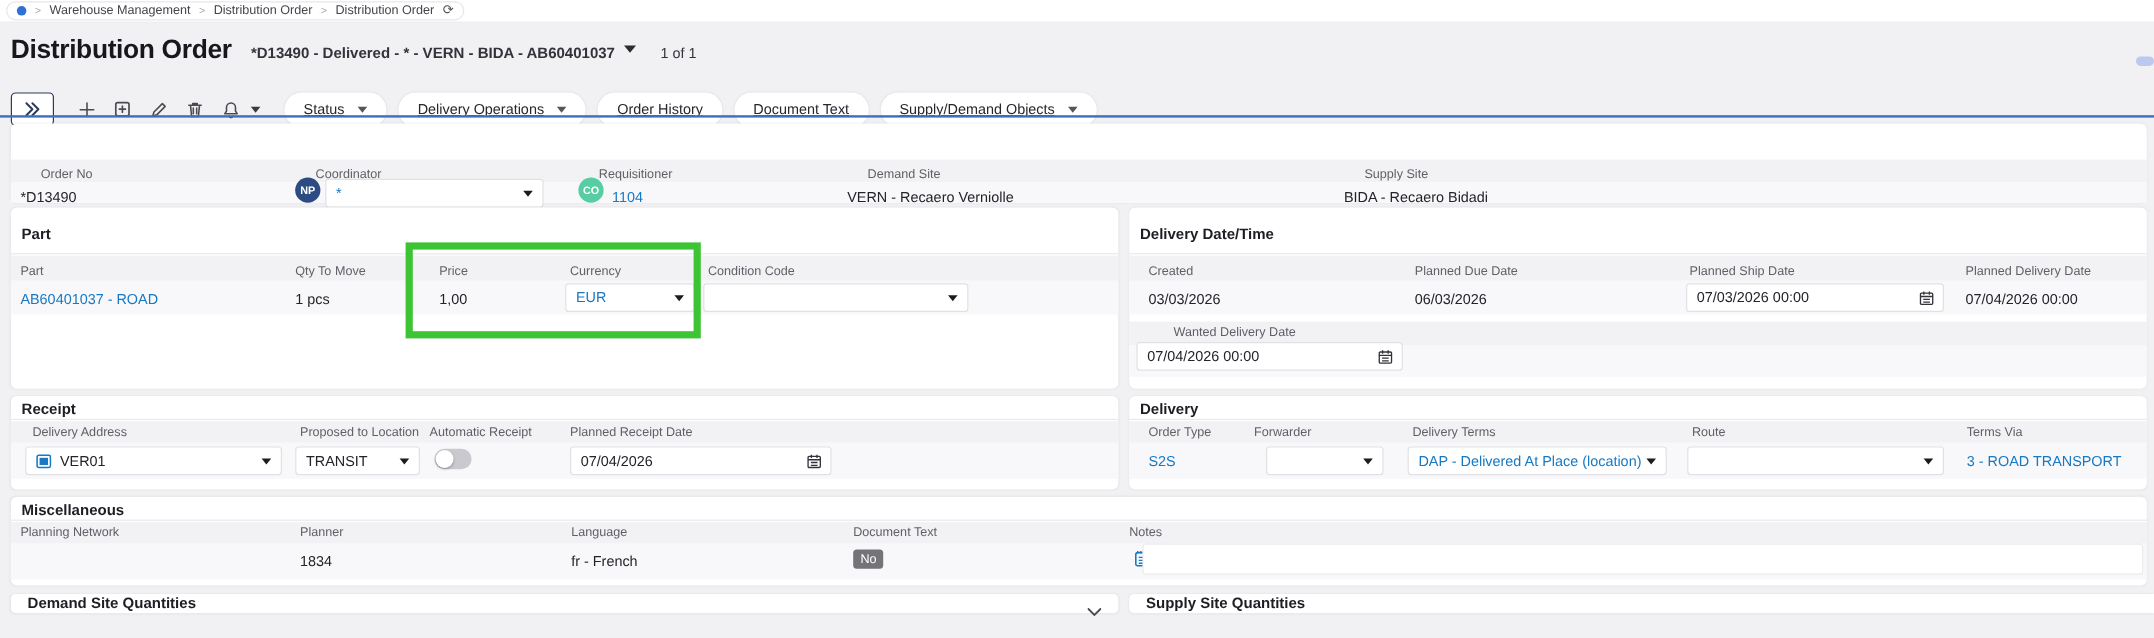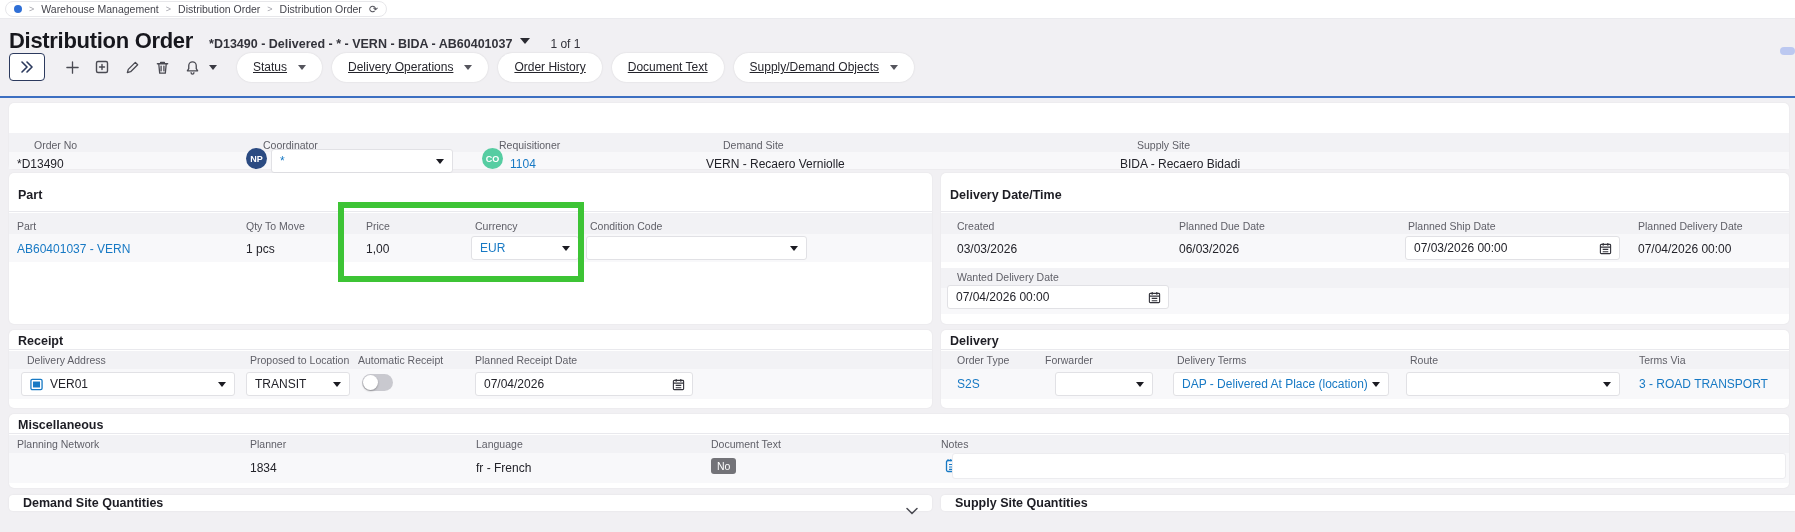--- a/index.html
+++ b/index.html
@@ -15,21 +15,21 @@
   .refresh { font-size:11px; color:#55555d; line-height:1; }
 
   
   .titlerow { position:absolute; left:9px; top:28px; display:flex; align-items:baseline; }
   .pagetitle { font-size:22px; font-weight:700; color:#17171d; letter-spacing:-0.3px; }
   .recsel { margin-left:16px; font-size:12.5px; font-weight:600; color:#33333b; }
   .reccaret { margin-left:8px; align-self:center; width:0; height:0; border-left:5px solid transparent; border-right:5px solid transparent; border-top:6px solid #2a2a31; }
   .reccount { margin-left:20px; font-size:12px; color:#33333b; }
 
   
-  .toolbar { position:absolute; left:9px; top:52px; height:30px; display:flex; align-items:center;text-decoration:underline; }
+  .toolbar { position:absolute; left:9px; top:76px; height:30px; display:flex; align-items:center;text-decoration:underline; }
   .tb-expand { width:36px; height:28px; border:1.5px solid #2c3a5e; border-radius:4px; background:#fff; display:flex; align-items:center; justify-content:center; margin-right:12px; }
   .tb-ico { width:30px; height:28px; display:flex; align-items:center; justify-content:center; }
   .tb-ico svg { stroke:#4a4a52; fill:none; stroke-width:1.4; stroke-linecap:round; stroke-linejoin:round; }
   .tb-caret { width:0; height:0; border-left:4px solid transparent; border-right:4px solid transparent; border-top:5px solid #3a3a42; margin-left:4px; }
   .smallcaret { margin-left:2px; margin-right:10px; }
   .pill { height:29px; background:#fff; border:none; border-radius:15px; box-shadow:0 0 2px rgba(0,0,0,0.12); font-family:inherit; font-size:12px; color:#26262d; padding:0 16px; margin-left:10px; display:flex; align-items:center; gap:7px; cursor:pointer; }
   .pill .tb-caret { border-top-color:#55555d; }
   .accentline { position:absolute; left:0; top:96px; width:1795px; height:2px; background:var(--accent-line,#3d6fc1); }
   .scrollpill { position:absolute; left:1780px; top:47px; width:15px; height:8px; border-radius:4px; background:var(--scroll-pill,#bcc8f0); }
 
@@ -51,21 +51,21 @@
   .avatar { position:absolute; width:21px; height:21px; border-radius:50%; display:flex; align-items:center; justify-content:center; font-size:9px; font-weight:700; color:#fff; }
   .badge { position:absolute; background:var(--badge,#737378); color:#fff; font-size:10.5px; border-radius:3px; padding:2px 6px; }
   .greenbox { position:absolute; left:338px; top:202px; width:246px; height:80px; border:6px solid var(--highlight-green,#3dc435); z-index:60; }
 
   
   .p-top .lblband { top:30px; height:19px; } .p-top .valband { top:49px; height:17px; }
   .p-top .lbl { top:36px;margin-left:17px; } .p-top .val { top:54px; } .p-top .combo { top:46px; } .p-top .avatar { top:45px; }
   .p-part .lblband { top:40px; height:21px; } .p-part .valband { top:61px; height:28px; }
   .p-part .lbl { top:47px; } .p-part .val { top:69px; } .p-part .combo, .p-part .inputbox { top:63px; }
   .p-dt .lblband2 { top:95px; height:20px; background:#f2f2f5; } .p-dt .valband2 { top:115px; height:26px; background:#f8f8fa; }
-  .p-dt .row2lbl { top:98px; } .p-dt .row2input { top:112px; }
+  .p-dt .row2lbl { top:98px;margin-left:21px; } .p-dt .row2input { top:112px; }
   .p-rec .lblband { top:21px; height:18px; } .p-rec .valband { top:39px; height:30px; }
   .p-rec .lbl { top:24px; } .p-rec .val { top:47px; } .p-rec .combo, .p-rec .inputbox { top:42px; } .p-rec .toggle { top:44px; }
   .p-misc .lblband { top:21px; height:18px; } .p-misc .valband { top:39px; height:30px; }
   .p-misc .lbl { top:24px; } .p-misc .val { top:47px; } .p-misc .badge { top:44px; }
 
   
   .footbar { position:absolute; height:16px; background:#fff; border-radius:4px; box-shadow:0 0 2px rgba(0,0,0,0.08); display:flex; align-items:center; }
   .footbar .ft { font-size:12.5px; font-weight:600; color:#1d1d24; margin-left:14px; }
   .chev { position:absolute; right:14px; top:6px; }
   .notesinput { position:absolute; left:952px; top:453px; width:834px; height:26px; background:#fff; border:1px solid #ececef; border-radius:3px; }
@@ -174,21 +174,21 @@
   <span class="lbl" style="left:1111px">Supply Site</span>
   <span class="val" style="left:1111px">BIDA - Recaero Bidadi</span>
 </div>
 
 <div class="panel p-part" style="left:9px; top:173px; width:923px; height:151px;">
   <div class="sec-title">Part</div>
   <div class="band lblband"></div>
   <div class="band valband"></div>
 
   <span class="lbl" style="left:8px">Part</span>
-  <span class="val link" style="left:8px">AB60401037 - VERN</span>
+  <span class="val link" style="left:8px">AB60401037 - ROAD</span>
 
   <span class="lbl" style="left:237px">Qty To Move</span>
   <span class="val" style="left:237px">1 pcs</span>
 
   <span class="lbl" style="left:357px">Price</span>
   <span class="val" style="left:357px">1,00</span>
 
   <span class="lbl" style="left:466px">Currency</span>
   <div class="combo" style="left:462px; width:108px">
     <span class="link">EUR</span>

